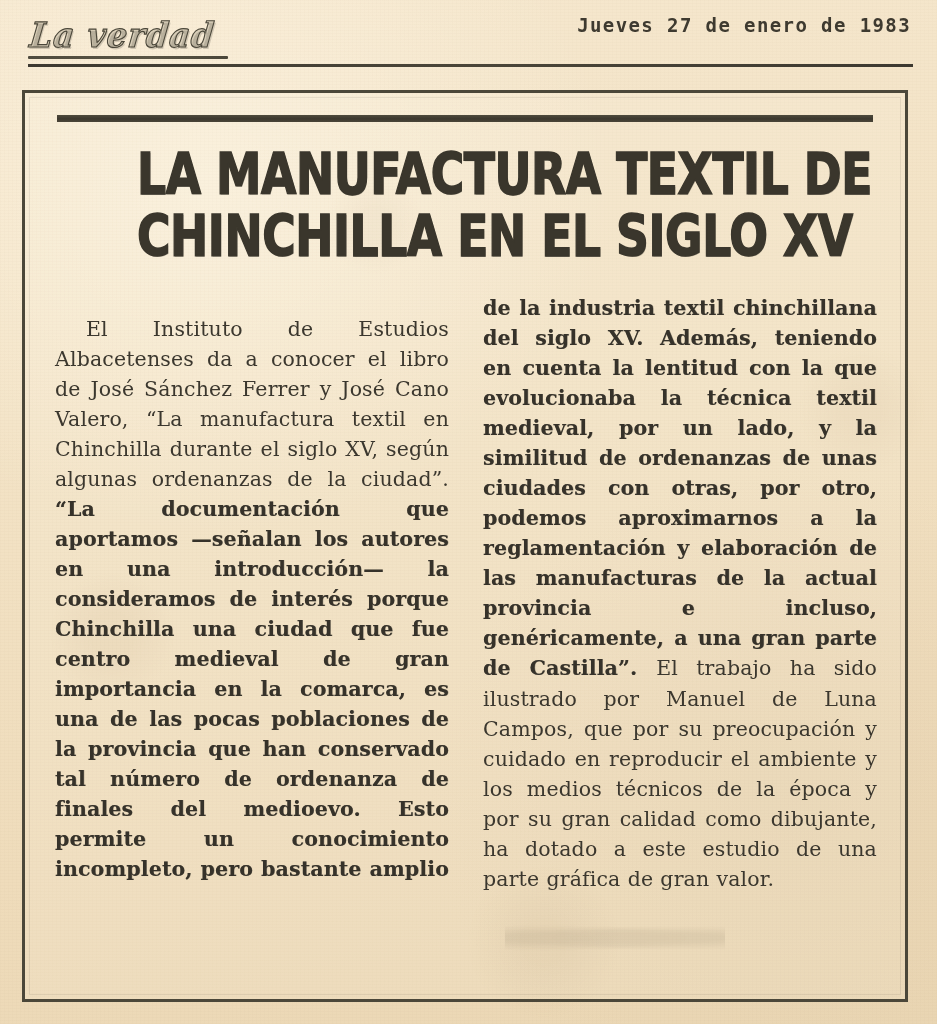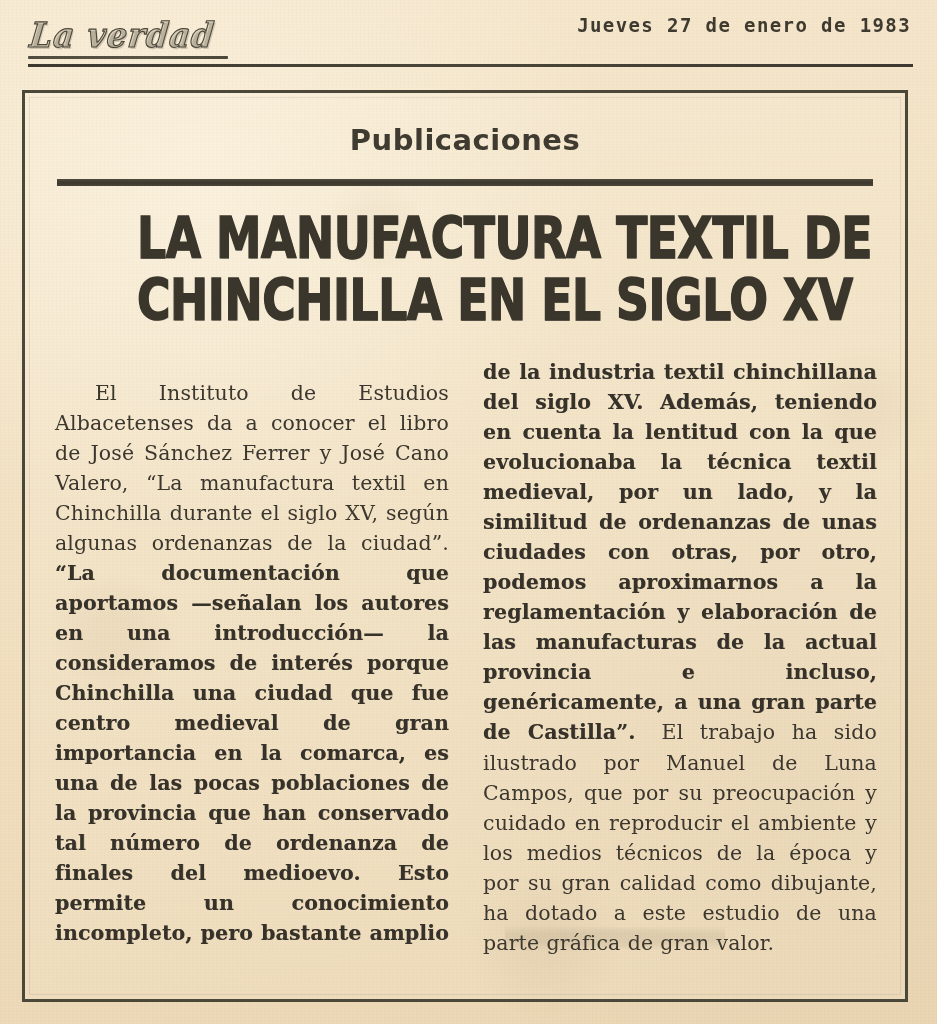--- a/index.html
+++ b/index.html
@@ -163,21 +163,21 @@
     word-spacing: 0.5px;
     hyphens: none;
   }
   .columns .lead { text-indent: 31px; }
   .columns b,
   .columns strong {
     font-weight: 700;
     color: #36322a;
     text-shadow: 0.35px 0 0 rgba(54,50,42,0.45);
   }
-  .columns .reg { font-weight: 400; margin-left: 9px; }
+  .columns .reg { font-weight: 400; }
 
   
   .ghost {
     position: absolute;
     left: 480px;
     bottom: 44px;
     width: 220px;
     height: 34px;
     pointer-events: none;
     opacity: 0.10;
@@ -197,21 +197,20 @@
 
   <div class="masthead">
     <div class="logo">La verdad</div>
     <div class="logo-rule"></div>
     <div class="dateline">Jueves 27 de enero de 1983</div>
     <div class="masthead-rule"></div>
   </div>
 
   <div class="frame">
 
-    <div class="kicker">Publicaciones</div>
 
     <div class="kicker-rule"></div>
 
     <div class="headline">
       <span class="hl-line">LA MANUFACTURA TEXTIL DE</span>
       <span class="hl-line">CHINCHILLA EN EL SIGLO XV</span>
     </div>
 
     <div class="columns">
       <p class="lead"><span class="reg">El Instituto de Estudios Albacetenses da a conocer el libro de José Sánchez Ferrer y José Cano Valero, “La manufactura textil en Chinchilla durante el siglo XV, según algunas ordenanzas de la ciudad”. </span><b>“La documentación que aportamos —señalan los autores en una introducción— la consideramos de interés porque Chinchilla una ciudad que fue centro medieval de gran importancia en la comarca, es una de las pocas poblaciones de la provincia que han conservado tal número de ordenanza de finales del medioevo. Esto permite un conocimiento incompleto, pero bastante amplio de la industria textil chinchillana del siglo XV. Además, teniendo en cuenta la lentitud con la que evolucionaba la técnica textil medieval, por un lado, y la similitud de ordenanzas de unas ciudades con otras, por otro, podemos aproximarnos a la reglamentación y elaboración de las manufacturas de la actual provincia e incluso, genéricamente, a una gran parte de Castilla”. </b><span class="reg">El trabajo ha sido ilustrado por Manuel de Luna Campos, que por su preocupación y cuidado en reproducir el ambiente y los medios técnicos de la época y por su gran calidad como dibujante, ha dotado a este estudio de una parte gráfica de gran valor.</span></p>

